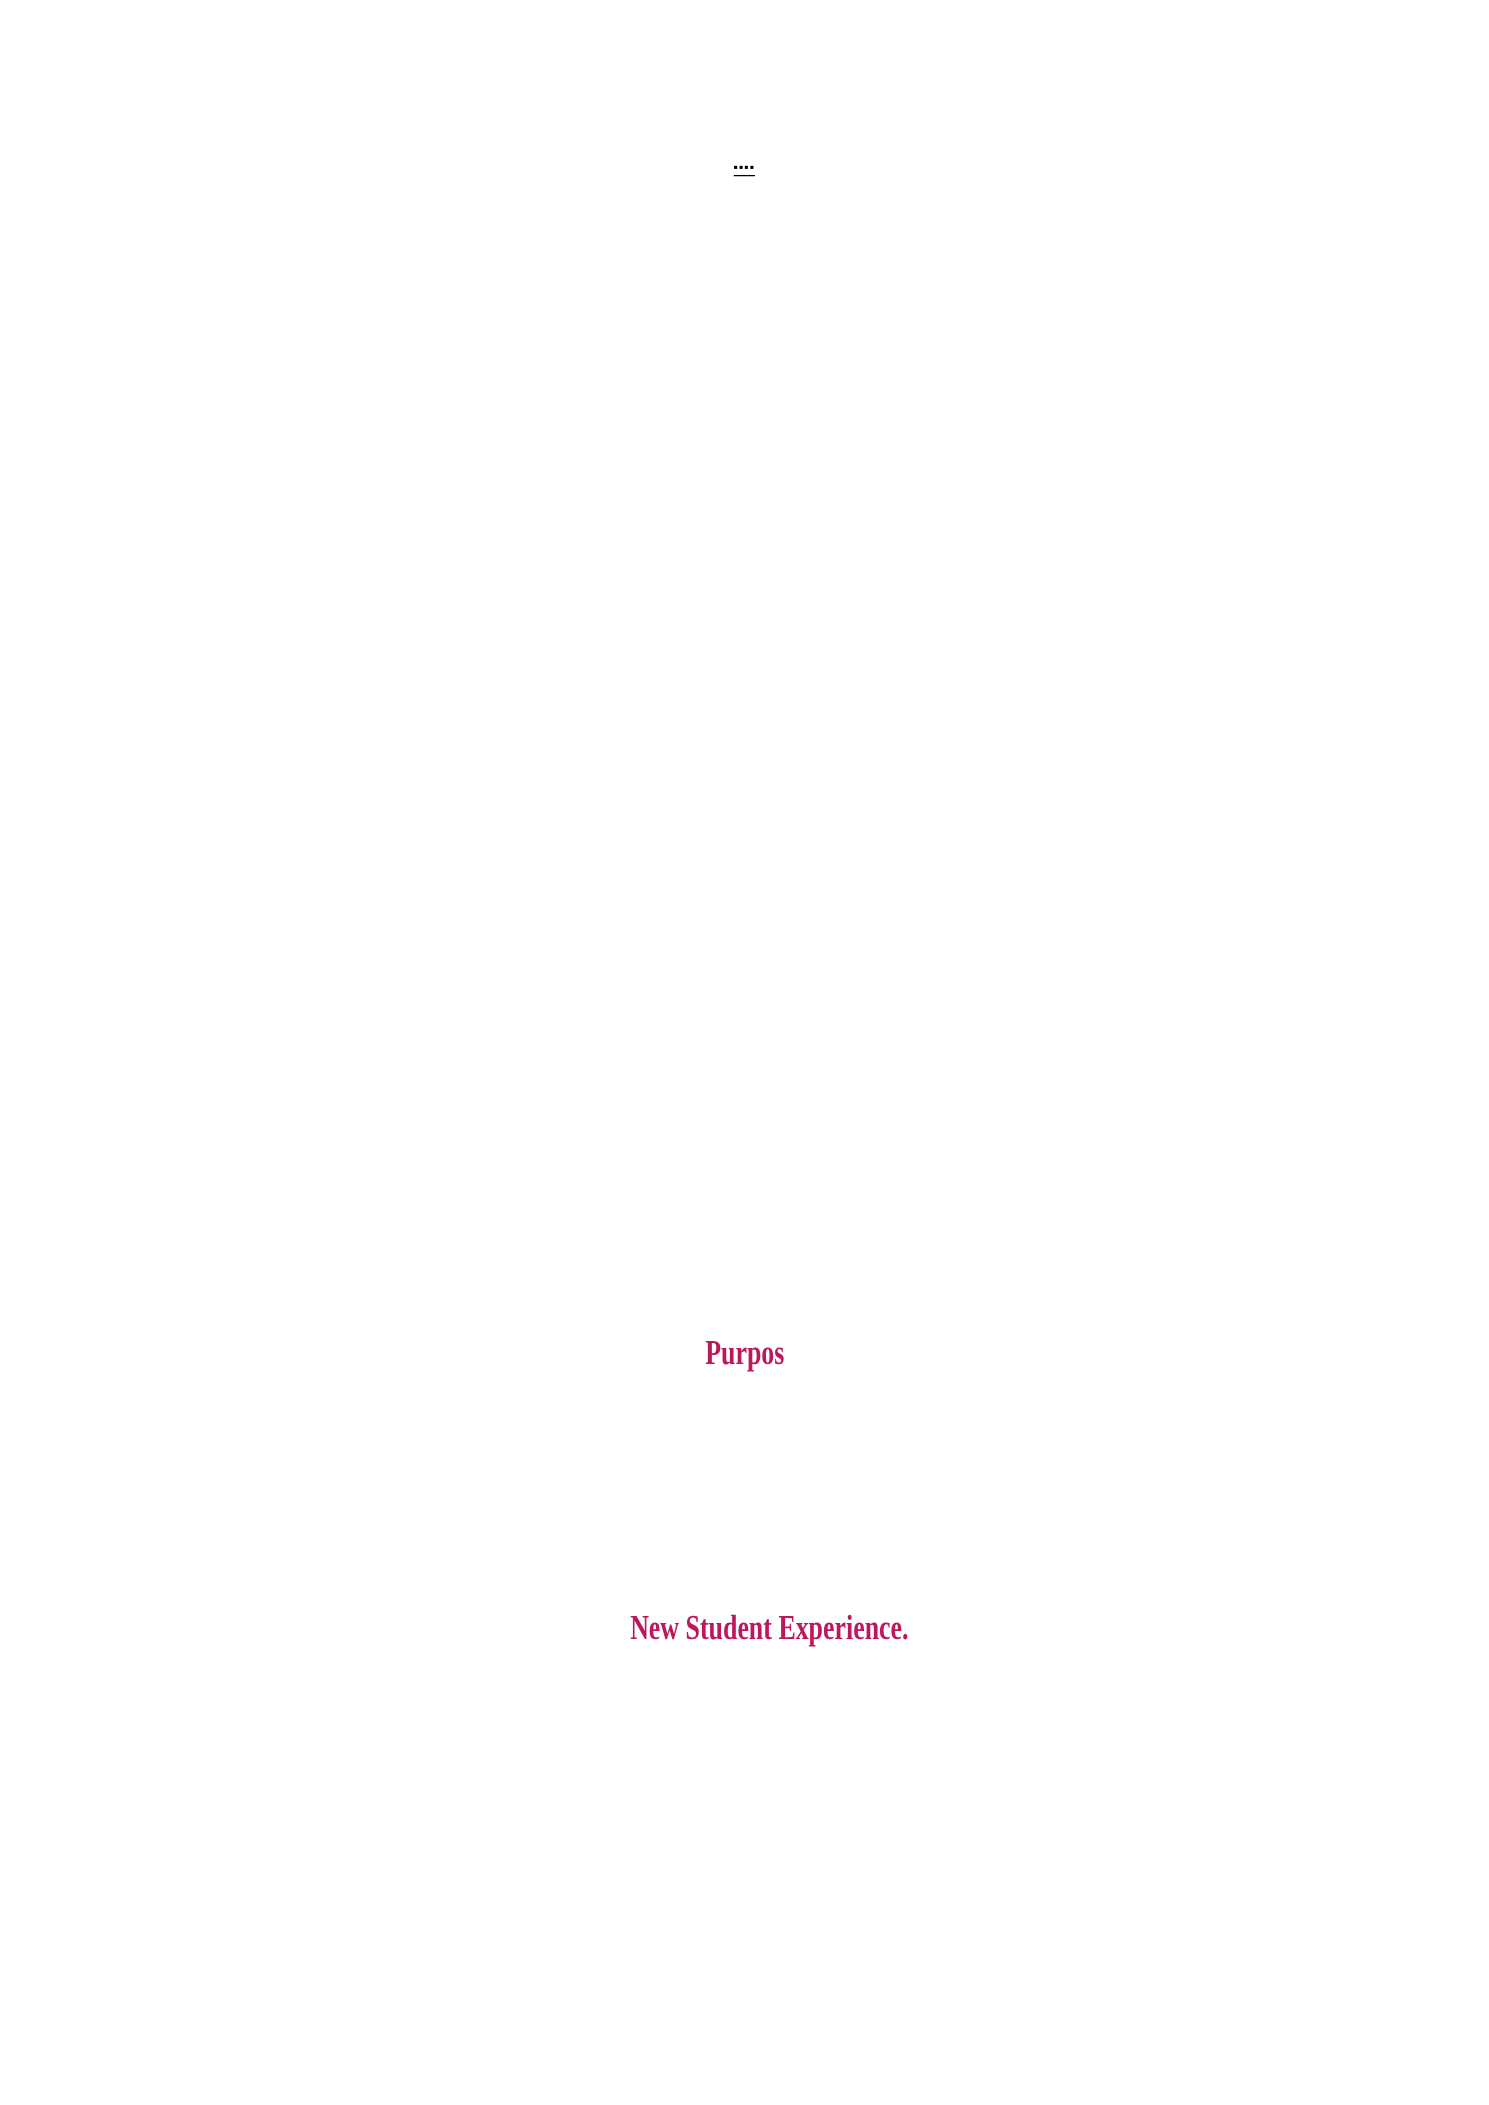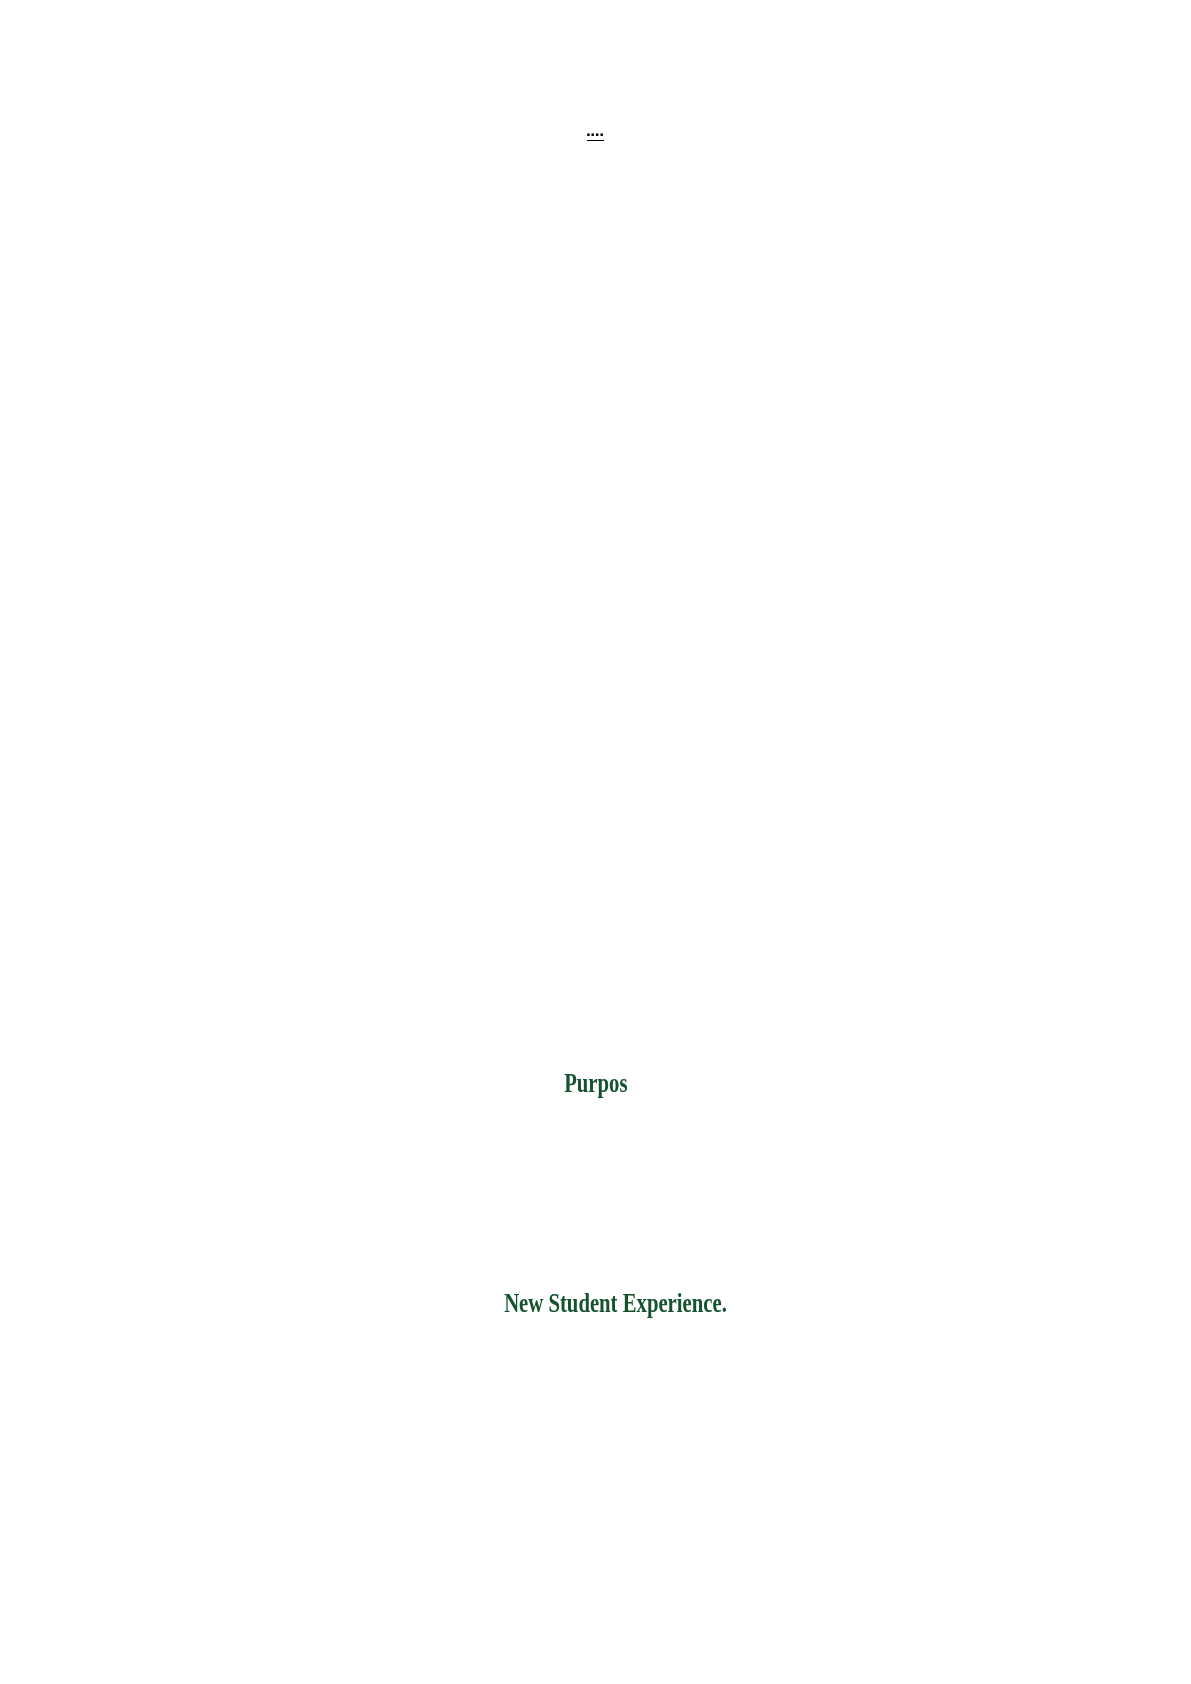--- a/index.html
+++ b/index.html
@@ -36,21 +36,21 @@
   }
   
   .doc-link-row1 { top: 1066px; }
   .doc-link-row2 { top: 1286px; padding-left: 20px; }
   .doc-link-row1, .doc-link-row2 {
     font-size: 28px;
     font-weight: bold;
     line-height: 34px;
   }
   a.doc-link {
-    color: #14532d;
+    color: #be185d;
     text-decoration: underline;
     text-decoration-thickness: 2px;
     text-underline-offset: 3px;
     cursor: pointer;
   }
   
   .cond {
     display: inline-block;
     transform: scaleX(0.74);
     transform-origin: 50% 50%;

